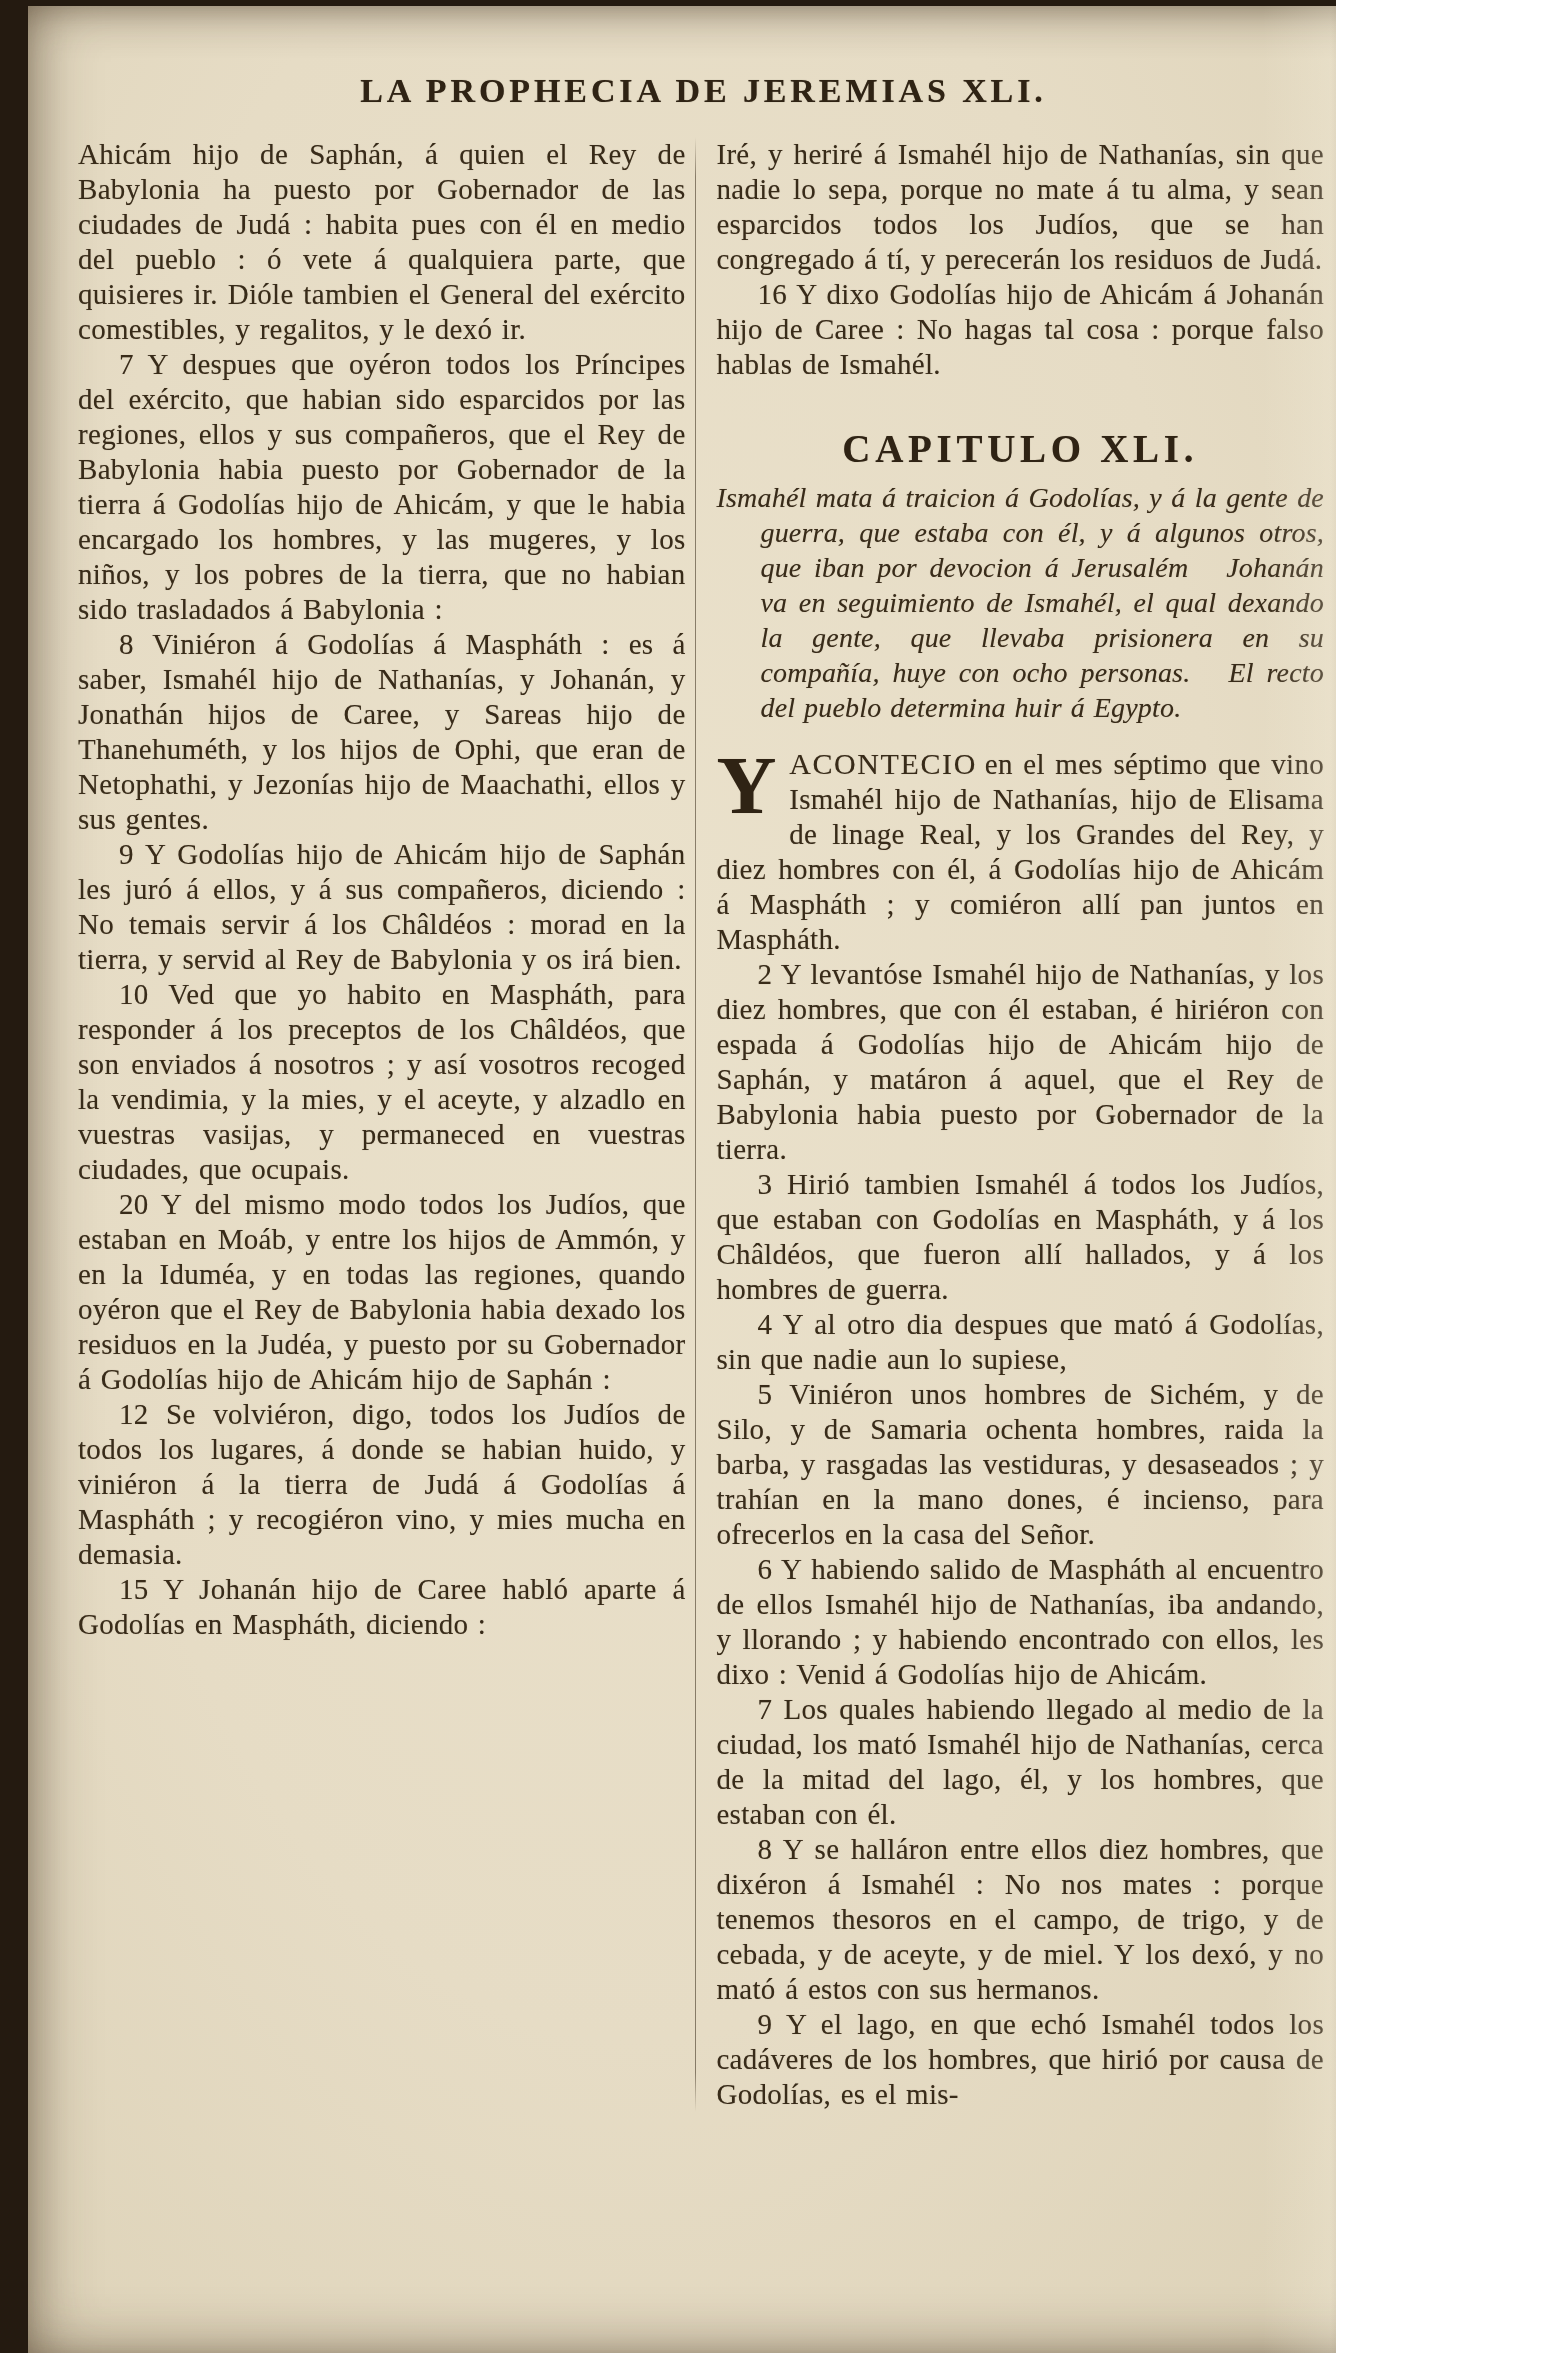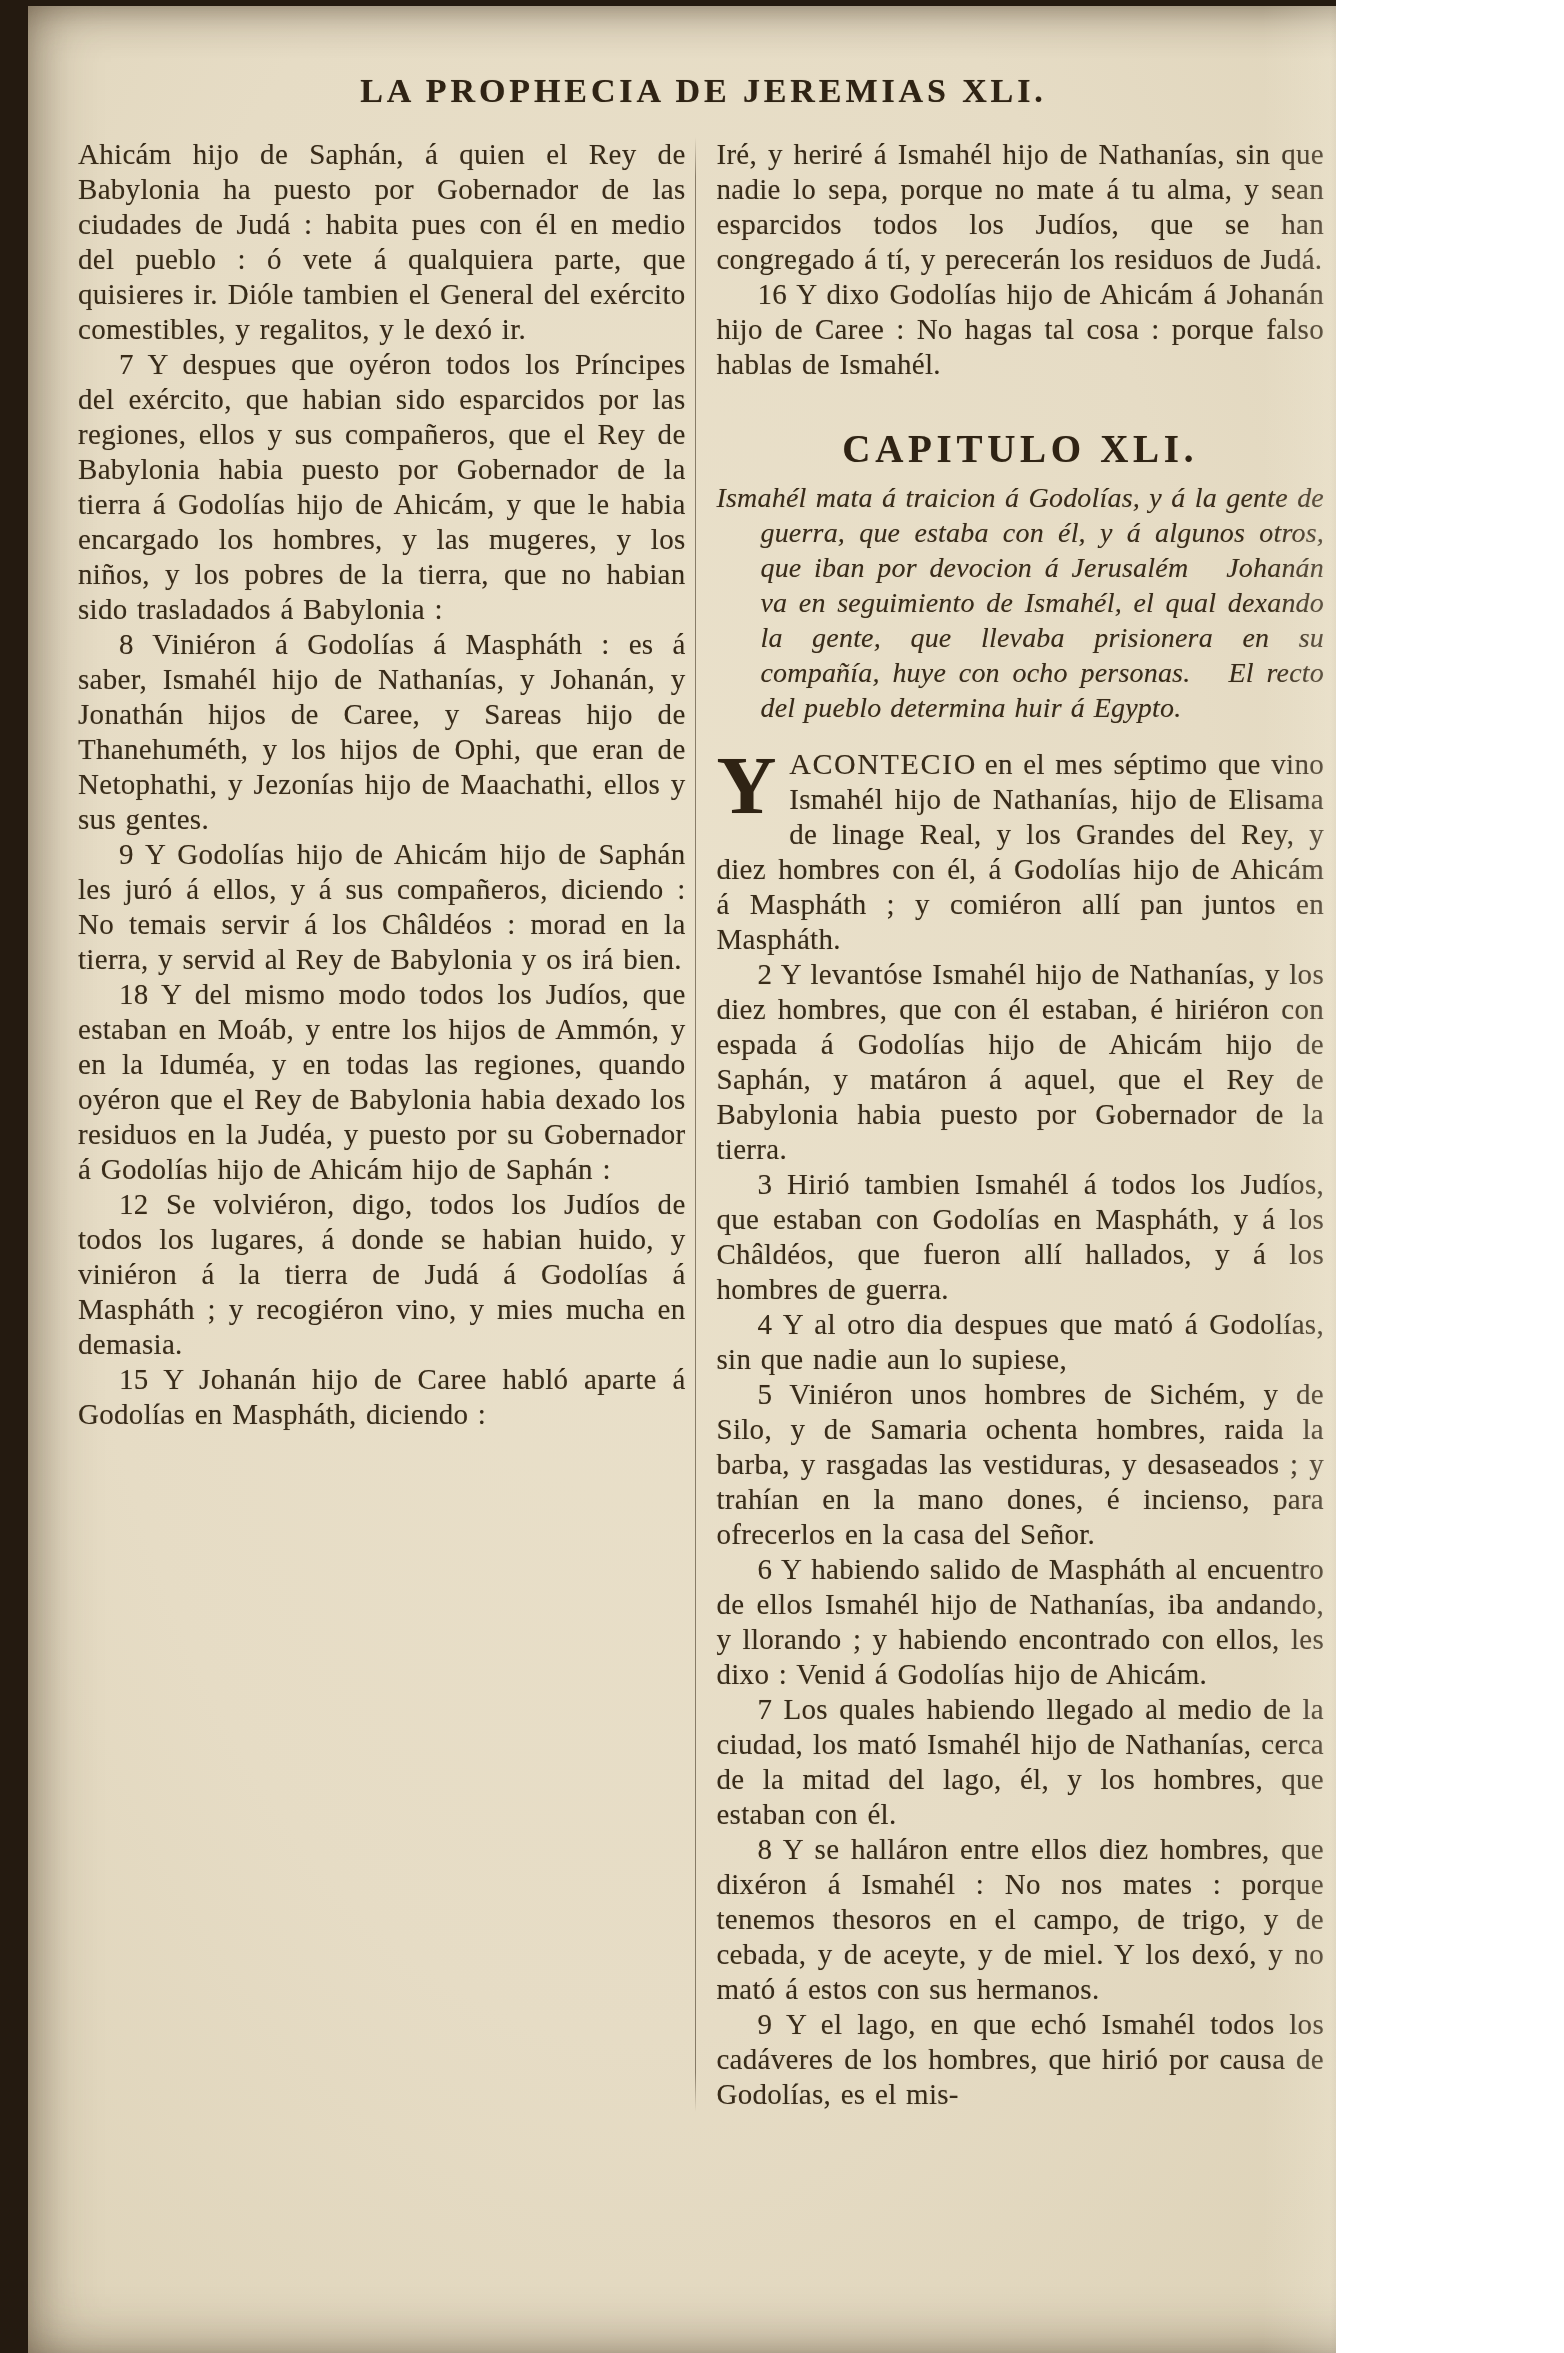--- a/index.html
+++ b/index.html
@@ -125,21 +125,22 @@
     <div class="running-title">LA PROPHECIA DE JEREMIAS XLI.</div>
 
     <div class="columns">
 
       <div class="col col-left">
         <p class="para cont">Ahicám hijo de Saphán, á quien el Rey de Babylonia ha puesto por Gobernador de las ciudades de Judá : habita pues con él en medio del pueblo : ó vete á qualquiera parte, que quisieres ir.  Dióle tambien el General del exército comestibles, y regalitos, y le dexó ir.</p>
         <div>
             <p class="para verse">7 Y despues que oyéron todos los Príncipes del exército, que habian sido esparcidos por las regiones, ellos y sus compañeros, que el Rey de Babylonia habia puesto por Gobernador de la tierra á Godolías hijo de Ahicám, y que le habia encargado los hombres, y las mugeres, y los niños, y los pobres de la tierra, que no habian sido trasladados á Babylonia :</p>
             <p class="para verse">8 Viniéron á Godolías á Maspháth : es á saber, Ismahél hijo de Nathanías, y Johanán, y Jonathán hijos de Caree, y Sareas hijo de Thanehuméth, y los hijos de Ophi, que eran de Netophathi, y Jezonías hijo de Maachathi, ellos y sus gentes.</p>
             <p class="para verse">9 Y Godolías hijo de Ahicám hijo de Saphán les juró á ellos, y á sus compañeros, diciendo : No temais servir á los Châldéos : morad en la tierra, y servid al Rey de Babylonia y os irá bien.</p>
-            <p class="para verse">18 Y del mismo modo todos los Judíos, que estaban en Moáb, y entre los hijos de Ammón, y en la Iduméa, y en todas las regiones, quando oyéron que el Rey de Babylonia habia dexado los residuos en la Judéa, y puesto por su Gobernador á Godolías hijo de Ahicám hijo de Saphán :</p>
+            <p class="para verse">10 Ved que yo habito en Maspháth, para responder á los preceptos de los Châldéos, que son enviados á nosotros ; y así vosotros recoged la vendimia, y la mies, y el aceyte, y alzadlo en vuestras vasijas, y permaneced en vuestras ciudades, que ocupais.</p>
+            <p class="para verse">20 Y del mismo modo todos los Judíos, que estaban en Moáb, y entre los hijos de Ammón, y en la Iduméa, y en todas las regiones, quando oyéron que el Rey de Babylonia habia dexado los residuos en la Judéa, y puesto por su Gobernador á Godolías hijo de Ahicám hijo de Saphán :</p>
             <p class="para verse">12 Se volviéron, digo, todos los Judíos de todos los lugares, á donde se habian huido, y viniéron á la tierra de Judá á Godolías á Maspháth ; y recogiéron vino, y mies mucha en demasia.</p>
             <p class="para verse">15 Y Johanán hijo de Caree habló aparte á Godolías en Maspháth, diciendo :</p>
           </div>
       </div>
 
       <div class="divider"></div>
 
       <div class="col col-right">
         <p class="para cont">Iré, y heriré á Ismahél hijo de Nathanías, sin que nadie lo sepa, porque no mate á tu alma, y sean esparcidos todos los Judíos, que se han congregado á tí, y perecerán los residuos de Judá.</p>
         <p class="para verse">16 Y dixo Godolías hijo de Ahicám á Johanán hijo de Caree : No hagas tal cosa : porque falso hablas de Ismahél.</p>

